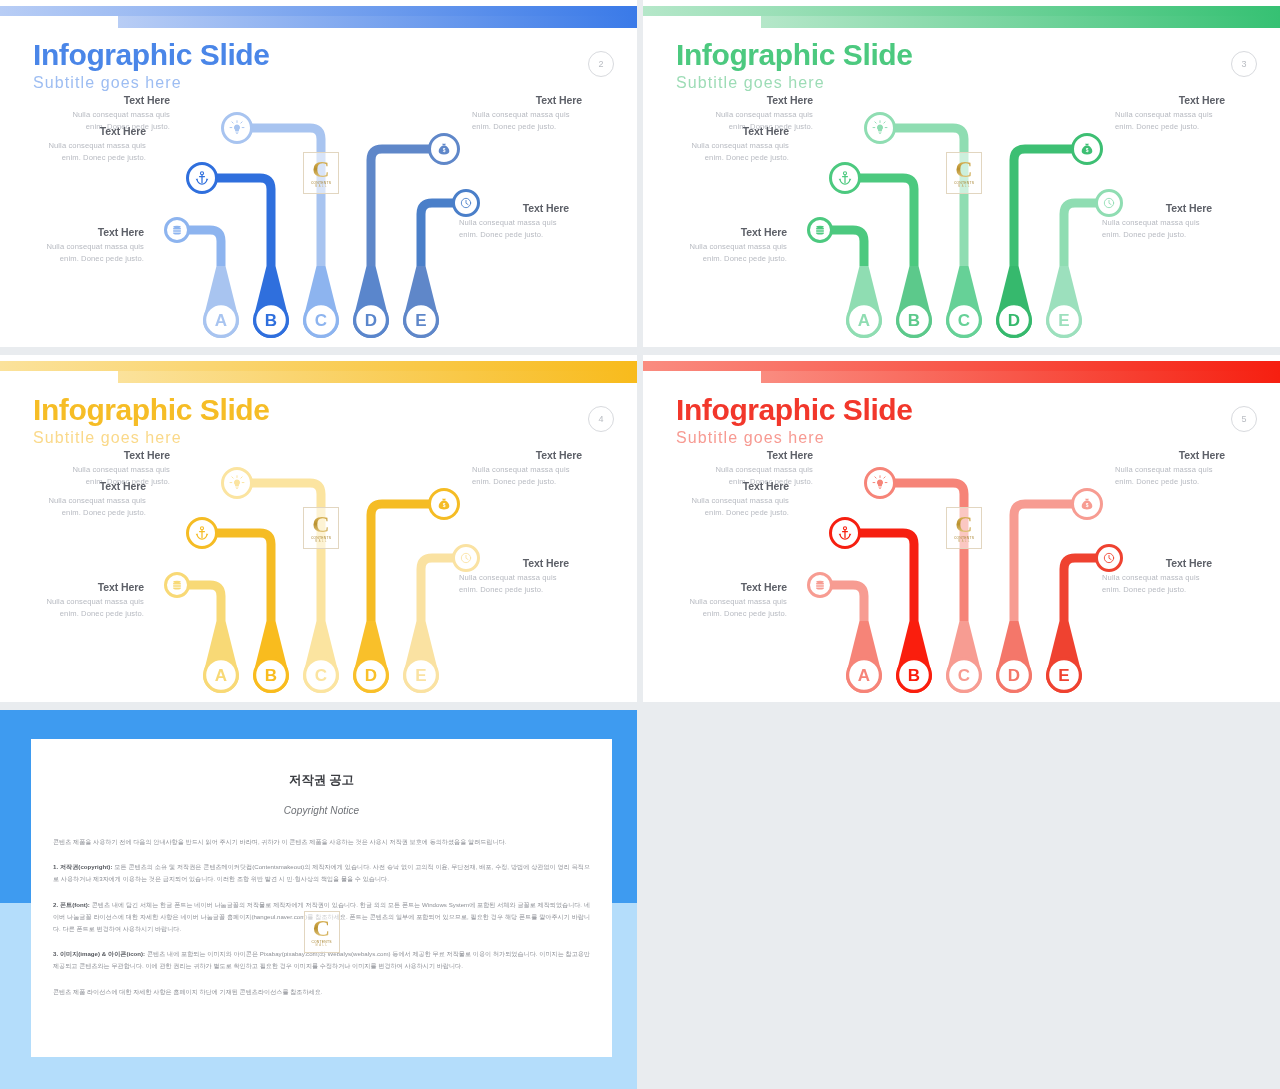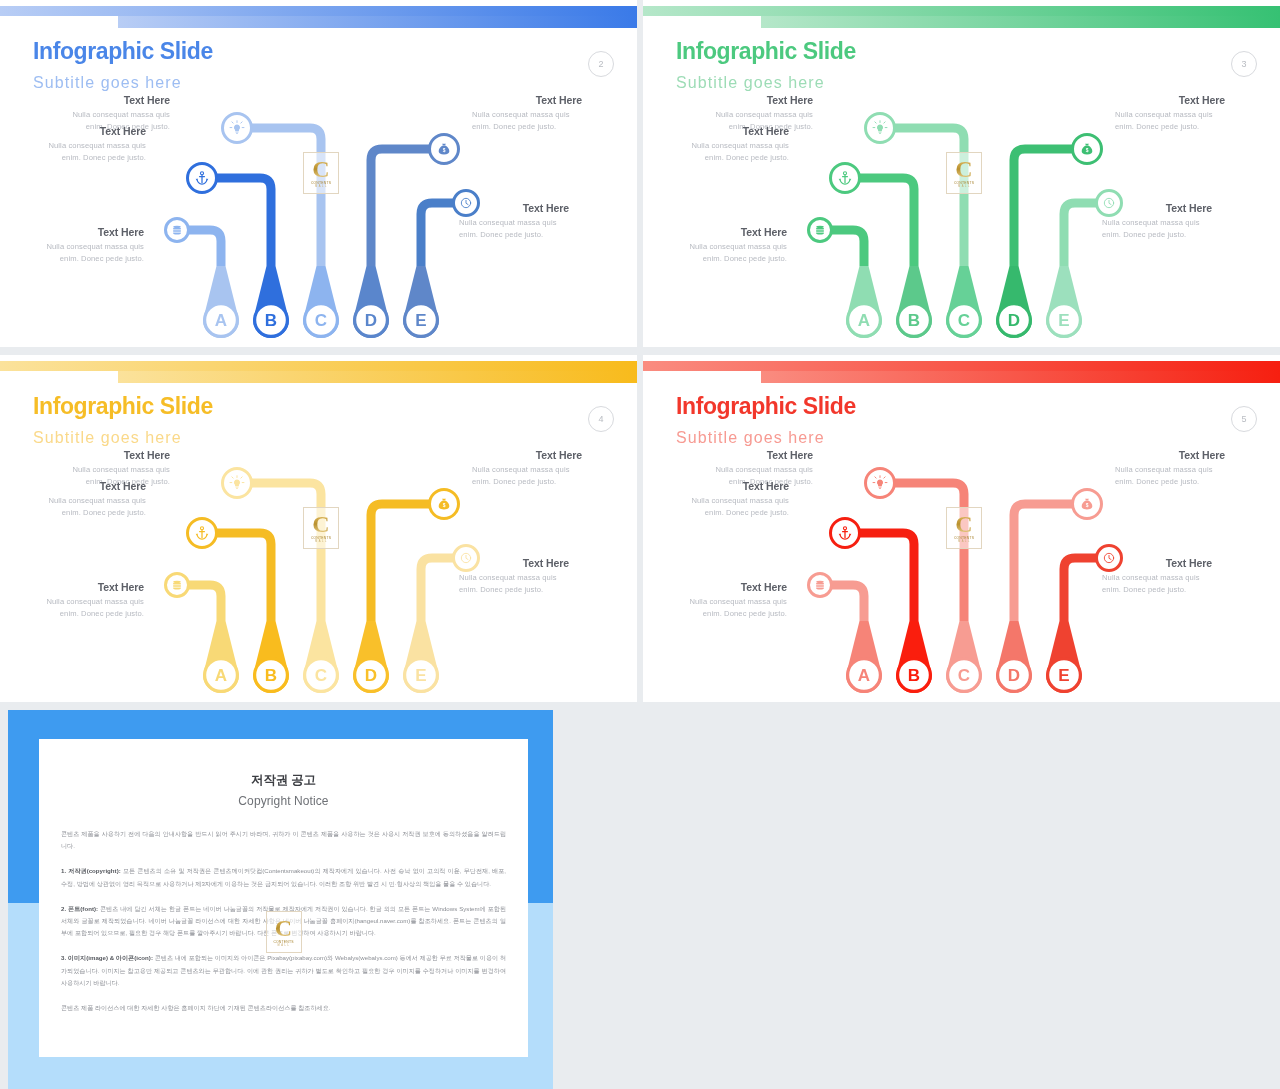--- a/index.html
+++ b/index.html
@@ -14,34 +14,34 @@
   
   .slide {
     position: absolute;
     background: #ffffff;
     overflow: hidden;
   }
   .slide.s2 { left: 0;   top: 0;   width: 637px; height: 347px; }
   .slide.s3 { left: 643px; top: 0; width: 637px; height: 347px; }
   .slide.s4 { left: 0;   top: 355px; width: 637px; height: 347px; }
   .slide.s5 { left: 643px; top: 355px; width: 637px; height: 347px; }
-  .slide.s6 { left: 8px;   top: 710px; width: 545px; height: 379px; }
+  .slide.s6 { left: 0;   top: 710px; width: 637px; height: 379px; }
 
   
   .barTop {
     position: absolute; left: 0; top: 6px; width: 100%; height: 10px;
   }
   .barBot {
     position: absolute; left: 118px; top: 16px; right: 0; height: 12px;
   }
 
   
   .title {
     position: absolute; left: 33px; top: 38px;
-    font-size: 23px; font-weight: bold; letter-spacing: -0.4px;
+    font-size: 30px; font-weight: bold; letter-spacing: -0.4px;
     white-space: nowrap;
   }
   .subtitle {
     position: absolute; left: 33px; top: 74px;
     font-size: 16px; letter-spacing: 1.1px; white-space: nowrap;
   }
   .pagenum {
     position: absolute; right: 23px; top: 51px;
     width: 26px; height: 26px; border-radius: 50%;
     border: 1px solid #d8dade; color: #b9bcc2;
@@ -90,22 +90,22 @@
   .cw-bg-bot { position: absolute; left: 0; top: 193px; width: 100%; bottom: 0; }
   .cw-card {
     position: absolute; left: 31px; top: 29px; right: 25px; bottom: 32px;
     background: #fff;
   }
   .cw-title {
     text-align: center; margin-top: 33px;
     font-size: 12.5px; font-weight: bold; color: #3b3d42; letter-spacing: -0.2px;
   }
   .cw-sub {
-    text-align: center; margin-top: 5px;
-    font-size: 12px; color: #6e7176; letter-spacing: 0.1px;
+    text-align: center; margin-top: 16px;
+    font-size: 10px; color: #6e7176; letter-spacing: 0.1px; font-style: italic;
   }
   .cw-body { margin: 20px 22px 0 22px; }
   .cw-p {
     font-size: 6.1px; color: #8b8e94; line-height: 2.0;
     margin-bottom: 13px; text-align: justify; letter-spacing: 0.02px;
   }
   .cw-p b { color: #55585e; font-weight: bold; }
   .cw-wm {
     position: absolute; left: 50%; margin-left: -18px; top: 172px;
   }

